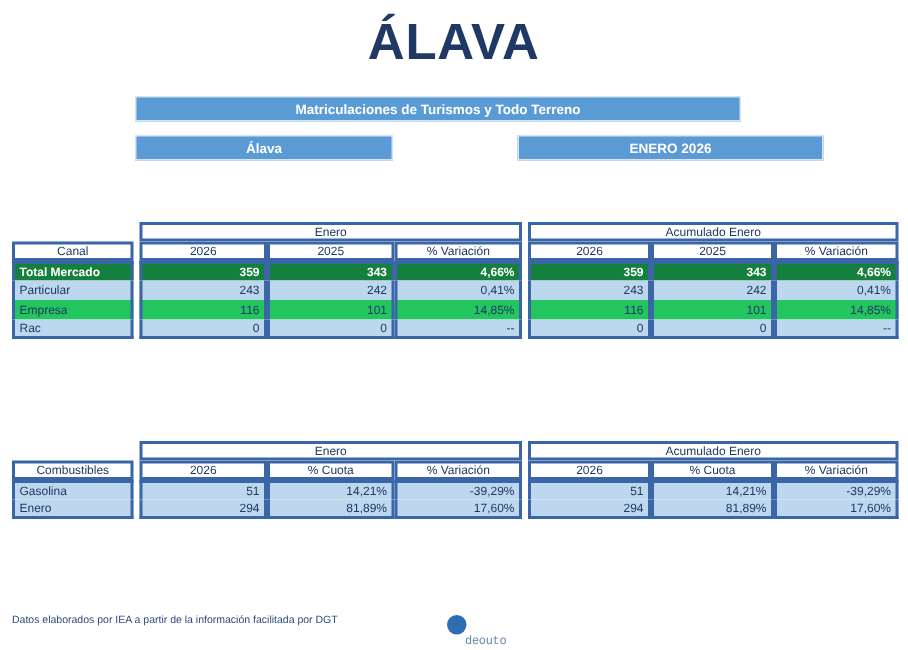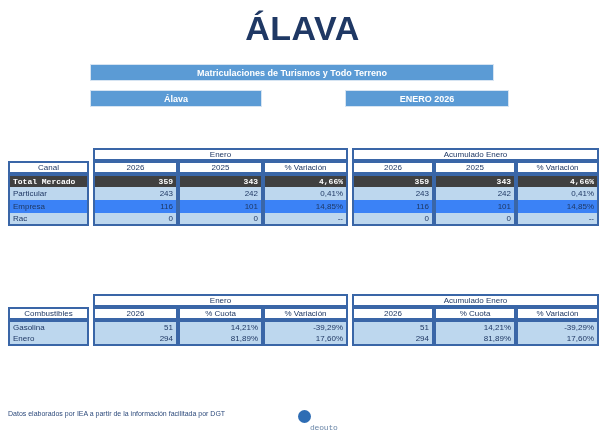--- a/index.html
+++ b/index.html
@@ -48,21 +48,21 @@
     width: 404px;
   }
   #banner-region {
     left: 90px;
     top: 90px;
     width: 172px;
   }
   #banner-period {
     left: 345px;
     top: 90px;
-    width: 164px;
+    width: 204px;
   }
 
   
   .data-table {
     position: absolute;
     border-collapse: separate;
     border-spacing: 0;
     font-size: 8px;
     color: #1F3864;
     table-layout: fixed;
@@ -110,23 +110,23 @@
     border-left: 2px solid #3A66A7;
     border-right: 2px solid #3A66A7;
   }
   tr.first-data-row .cell { border-top: 2px solid #3A66A7; }
   tr.last-data-row .cell { border-bottom: 2px solid #3A66A7; margin-left: 16px; }
 
   .label-cell { text-align: left; }
   .num-cell { text-align: right; }
 
   
-  .row-total td.cell { background: #404040; color: #FFFFFF; font-weight: bold; font-family: Liberation Mono, monospace; }
+  .row-total td.cell { background: #15803d; color: #FFFFFF; font-weight: bold; }
   .row-tint  td.cell { background: #BDD7EE; }
-  .row-plain td.cell { background: #3b82f6; }
+  .row-plain td.cell { background: #22c55e; }
 
   
   td.sep-left { border-left: 2px solid #3A66A7; }
 
   
   #footer-note {
     position: absolute;
     left: 8px;
     top: 410px;
     font-size: 7px;

